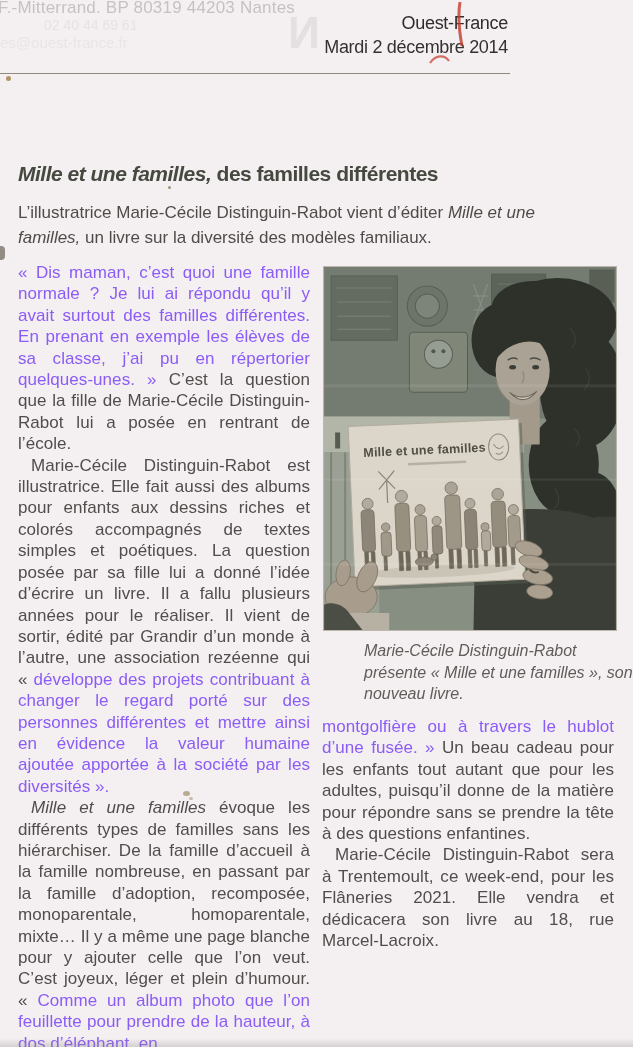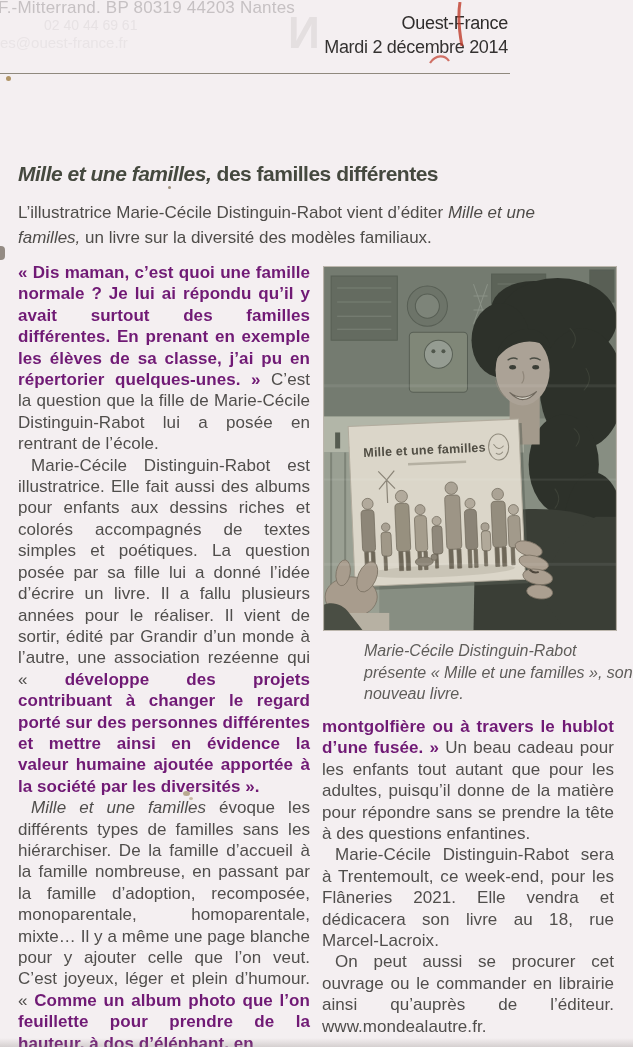--- a/index.html
+++ b/index.html
@@ -22,21 +22,21 @@
   .title{position:absolute;top:162px;left:18px;font-size:21px;font-weight:bold;letter-spacing:-.5px;color:#45493f;white-space:nowrap;}
   .title .i{font-style:italic;}
   .lede{position:absolute;top:200px;left:18px;width:556px;font-size:17px;line-height:25px;color:#4e4c49;}
   .lede .i{font-style:italic;}
   
   .col{position:absolute;width:292px;font-size:17px;line-height:21.4px;letter-spacing:.05px;text-align:justify;}
   .col-left{top:262px;left:18px;}
   .col-right{top:716px;left:322px;}
   .col p{margin:0;}
   .col p.indent{text-indent:13px;}
-  .b{font-weight:bold;color:#701a75;margin-top:44px;}
+  .b{font-weight:normal;color:#8b5cf6;margin-top:44px;}
   .i{font-style:italic;}
   
   .photo{position:absolute;top:266px;left:323px;width:294px;height:365px;}
   .caption{position:absolute;top:640px;left:324px;width:278px;font-size:16px;line-height:21.5px;font-style:italic;color:#5f5d5a;margin-left:40px;}
   
   .red-stroke{position:absolute;top:2px;left:452px;}
   .red-mark2{position:absolute;top:50px;left:428px;}
   .speck{position:absolute;border-radius:50%;}
   .sp1{top:76px;left:6px;width:5px;height:5px;background:#a5854f;opacity:.85;}
   .sp2{top:246px;left:0;width:5px;height:14px;background:#6b6156;border-radius:0 4px 4px 0;opacity:.7;}
@@ -214,21 +214,20 @@
       </g>
       <rect x="0.5" y="0.5" width="292" height="363" fill="none" stroke="#bdb7ae"></rect>
     </svg>
   </div>
 
   <div class="caption">Marie-Cécile Distinguin-Rabot présente « Mille et une familles », son nouveau livre.</div>
 
   <div class="col col-right">
     <p><span class="b">montgolfière ou à travers le hublot d’une fusée. » </span><span>Un beau cadeau pour les enfants tout autant que pour les adultes, puisqu’il donne de la matière pour répondre sans se prendre la tête à des questions enfantines.</span></p>
     <p class="indent"><span>Marie-Cécile Distinguin-Rabot sera à Trentemoult, ce week-end, pour les Flâneries 2021. Elle vendra et dédicacera son livre au 18, rue Marcel-Lacroix.</span></p>
-    <p class="indent"><span>On peut aussi se procurer cet ouvrage ou le commander en librairie ainsi qu’auprès de l’éditeur. www.mondealautre.fr.</span></p>
   </div>
 
   <div class="speck sp1"></div>
   <div class="speck sp2"></div>
   <div class="speck sp3"></div>
   <div class="speck sp4"></div>
   <div class="speck sp5"></div>
   <div class="bottom-edge"></div>
 
 </div>

